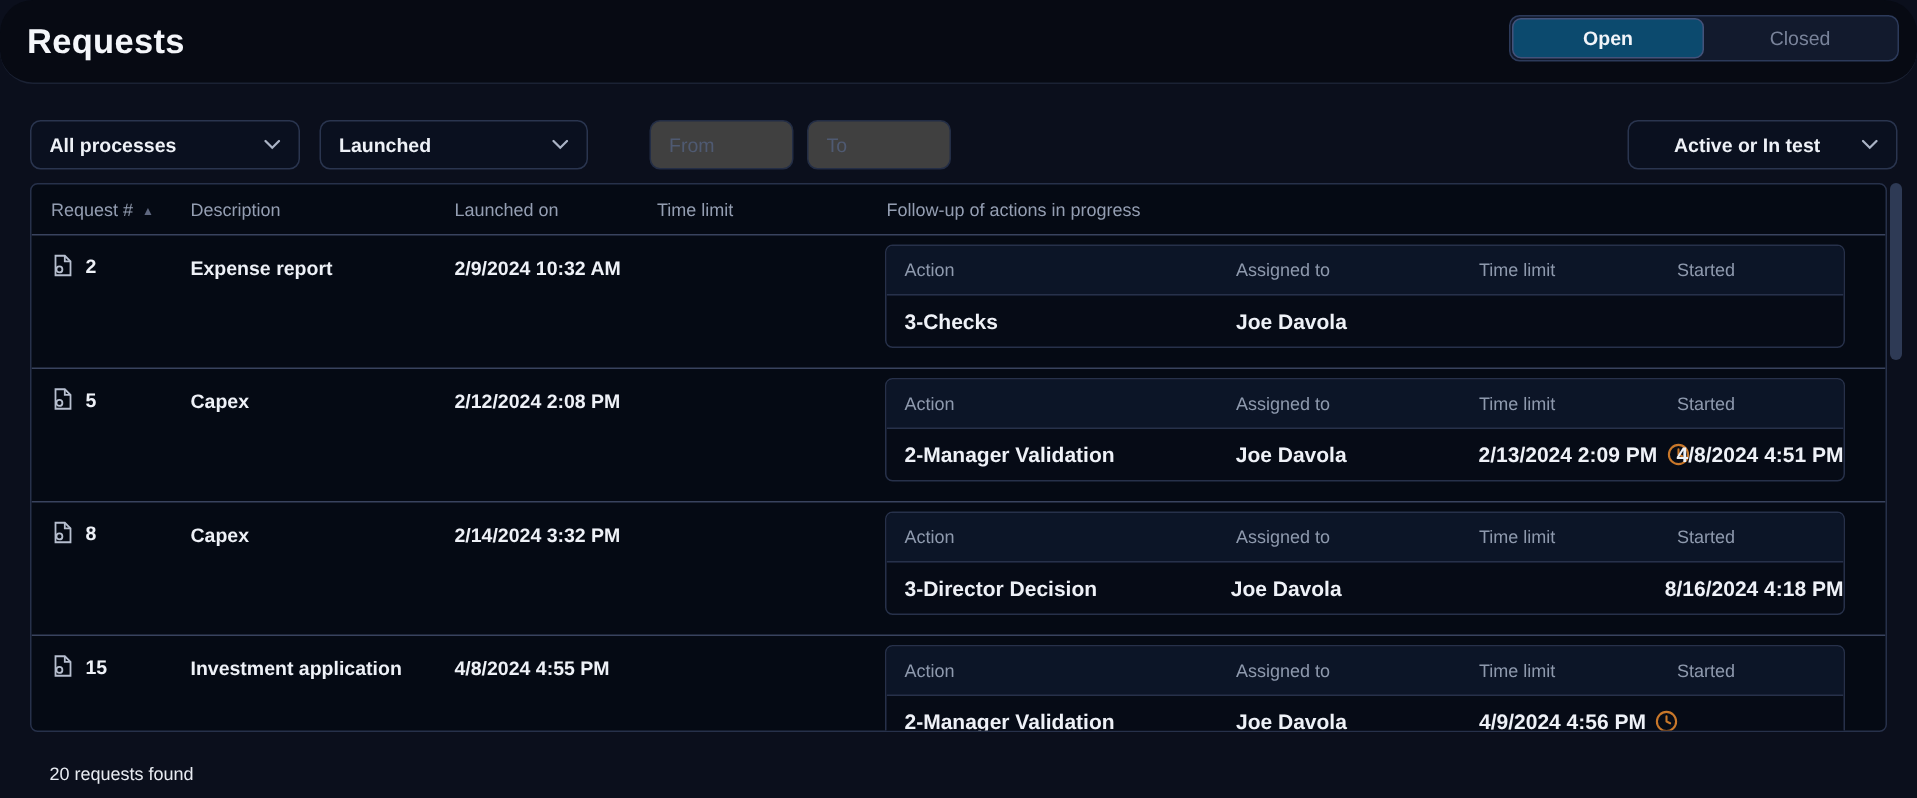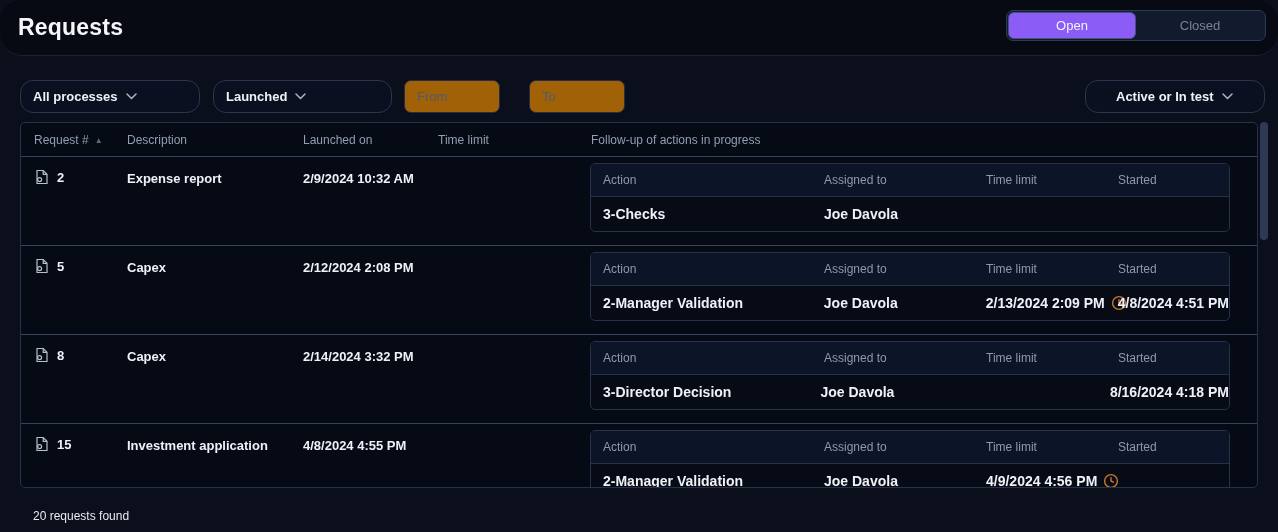--- a/index.html
+++ b/index.html
@@ -24,37 +24,37 @@
     position:absolute; right:12px; top:10px; width:260px; height:31px;
     background:#121a2d; border:1px solid #2c3a5a; border-radius:7px;
     display:flex; align-items:stretch; padding:1px;
   }
   .toggle-btn {
     flex:1; display:flex; align-items:center; justify-content:center;
     font-size:13px; color:#79839a; border-radius:6px; cursor:pointer;
     background:transparent; border:1px solid transparent;
   }
   .toggle-btn.active {
-    background:#8b5cf6; border:1px solid #44527a; color:#f2f4f9; font-weight:normal;
+    background:#0c4a6e; border:1px solid #44527a; color:#f2f4f9; font-weight:bold;
   }
   
   .filters { position:absolute; top:80px; left:0; width:1278px; height:34px; }
   .dropdown, .date-input {
     position:absolute; height:33px; background:#0a101f;
     border:1px solid #2a354f; border-radius:7px;
     display:flex; align-items:center; font-size:13px;
   }
-  .dropdown { justify-content:flex-start; padding:0 12px; cursor:pointer;border-radius:13px; }
+  .dropdown { justify-content:space-between; padding:0 12px; cursor:pointer; }
   .dropdown .dd-label { font-weight:bold; color:#eef1f7; }
   .dd-process  { left:20px;   width:180px; }
   .dd-launched { left:213px;  width:179px; }
   .dd-status   { left:1085px; width:180px;padding-left:30px; }
-  .date-input  { padding:0 12px; background:#a16207; border-color:#232d45; }
+  .date-input  { padding:0 12px; background:#404040; border-color:#232d45;margin-left:29px; }
   .di-from { left:404px; width:96px; }
-  .di-to   { left:529px; width:96px; }
+  .di-to   { left:509px; width:96px; }
   .date-input input {
     width:100%; background:transparent; border:none; outline:none;
     color:#eef1f7; font-size:13px; font-family:inherit;
   }
   .date-input input::placeholder { color:#4f5a72; }
   .chev { width:11px; height:7px; flex:0 0 auto; margin-left:8px; }
   
   .table-wrap {
     position:absolute; left:20px; top:122px; width:1238px; height:366px;
     background:#050a14; border:1px solid #27314a; border-radius:5px;

